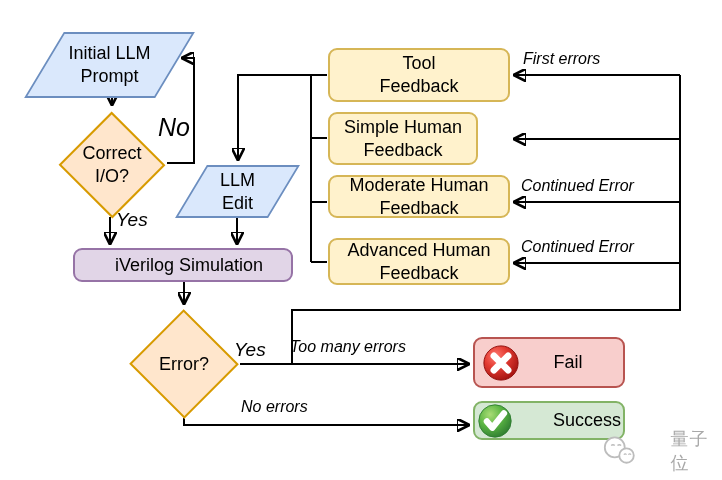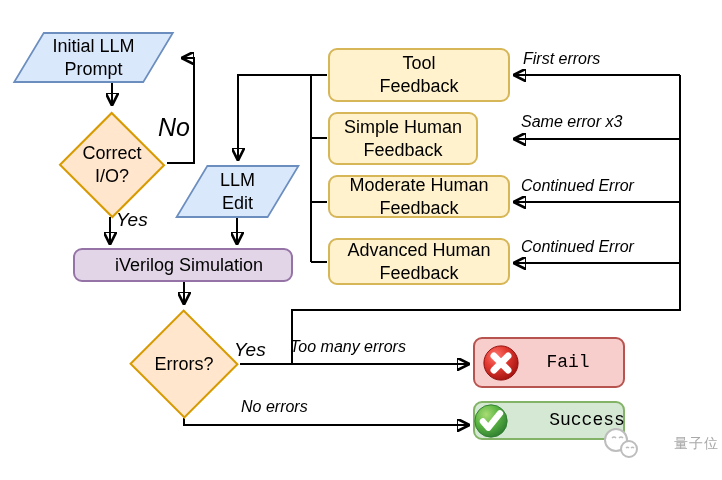--- a/index.html
+++ b/index.html
@@ -33,33 +33,33 @@
   }
   .diamond-bg{
     position:absolute;left:50%;top:50%;
     background:var(--orange-fill);border:2px solid var(--orange-stroke);
     transform:translate(-50%,-50%) rotate(45deg);box-sizing:border-box;
   }
   .d76{width:76px;height:75px;}
   .d78{width:78px;height:77px;}
 
   .terminal{display:flex;align-items:center;padding:0 7px;}
-  .terminal .node-label{flex:1;font-family:Liberation Mono, monospace;}
+  .terminal .node-label{flex:1;}
   .status-icon{position:relative;z-index:2;flex:0 0 auto;}
 
   .edge-label{
     position:absolute;font-style:italic;font-size:16px;
     white-space:nowrap;z-index:3;
   }
   .watermark{
     position:absolute;left:603px;top:427px;
     display:flex;align-items:center;gap:5px;
     color:var(--watermark);z-index:4;
   }
-  .watermark-text{font-size:14px;letter-spacing:1px;color:var(--watermark);margin-left:28px;}
+  .watermark-text{font-size:18px;letter-spacing:1px;color:var(--watermark);margin-left:28px;}
 </style>
 </head>
 <body>
 
 <div class="canvas">
 
   <svg class="connectors" viewBox="0 0 722 480">
     <defs>
       <marker id="arr" viewBox="0 0 10 10" refX="9.5" refY="5" markerWidth="13" markerHeight="13" markerUnits="userSpaceOnUse" orient="auto">
         <path d="M0 0 L10 5 L0 10 Z" fill="#000" stroke="none"></path>
@@ -74,21 +74,21 @@
     <path d="M311 75 V262 M311 138 H327 M311 202 H327 M311 262 H327"></path>
     <path d="M240 364 H469" marker-end="url(#arr)"></path>
     <path d="M292 364 V310 H680 V75"></path>
     <path d="M680 75 H514" marker-end="url(#arr)"></path>
     <path d="M680 139 H514" marker-end="url(#arr)"></path>
     <path d="M680 202 H514" marker-end="url(#arr)"></path>
     <path d="M680 263 H514" marker-end="url(#arr)"></path>
     <path d="M184 418 V425 H469" marker-end="url(#arr)"></path>
   </svg>
 
-  <div class="node" style="left:12px;top:32px;width:163px;height:51px">
+  <div class="node" style="left:28px;top:32px;width:163px;height:66px">
     <div class="para-bg"></div>
     <div class="node-label">Initial LLM
 Prompt</div>
   </div>
 
   <div class="node" style="left:175px;top:165px;width:125px;height:53px">
     <div class="para-bg"></div>
     <div class="node-label">LLM
 Edit</div>
   </div>
@@ -115,21 +115,21 @@
     <div class="node-label">Moderate Human
 Feedback</div>
   </div>
   <div class="node rounded yellow" style="left:328px;top:238px;width:182px;height:47px">
     <div class="node-label">Advanced Human
 Feedback</div>
   </div>
 
   <div class="node" style="left:128px;top:310px;width:112px;height:108px">
     <div class="diamond-bg d78"></div>
-    <div class="node-label">Errors?</div>
+    <div class="node-label">Error?</div>
   </div>
 
   <div class="node rounded red terminal" style="left:473px;top:337px;width:152px;height:51px">
     <svg class="status-icon" width="38" height="38" viewBox="-20 -20 40 40">
       <defs>
         <radialGradient id="gradRed" cx="35%" cy="30%" r="75%">
           <stop offset="0%" stop-color="#FF7B72"></stop>
           <stop offset="45%" stop-color="#E33B32"></stop>
           <stop offset="100%" stop-color="#A31310"></stop>
         </radialGradient>
@@ -152,21 +152,20 @@
       <circle cx="0" cy="0" r="18" fill="url(#gradGreen)" stroke="#2F7D31" stroke-width="1"></circle>
       <path d="M-9 0.5 L-3 7.5 L10 -8.5" stroke="#fff" stroke-width="7" stroke-linecap="round" stroke-linejoin="round" fill="none"></path>
     </svg>
     <div class="node-label">Success</div>
   </div>
 
   <div class="edge-label" style="left:158px;top:113px;font-size:25px">No</div>
   <div class="edge-label" style="left:116px;top:209px;font-size:19px">Yes</div>
   <div class="edge-label" style="left:234px;top:339px;font-size:19px">Yes</div>
   <div class="edge-label" style="left:523px;top:50px">First errors</div>
-  <div class="edge-label" style="left:521px;top:113px">Same error x3</div>
   <div class="edge-label" style="left:521px;top:177px">Continued Error</div>
   <div class="edge-label" style="left:521px;top:238px">Continued Error</div>
   <div class="edge-label" style="left:290px;top:338px">Too many errors</div>
   <div class="edge-label" style="left:241px;top:398px">No errors</div>
 
   <div class="watermark">
     <svg width="38" height="34" viewBox="0 0 38 34">
       <circle cx="13" cy="13" r="11" fill="#ffffff" stroke="#BDBDBD" stroke-width="2"></circle>
       <circle cx="26" cy="22" r="8" fill="#ffffff" stroke="#BDBDBD" stroke-width="2"></circle>
       <path d="M9 11 q2 -2 4 0 M16 11 q2 -2 4 0" stroke="#BDBDBD" stroke-width="1.6" fill="none"></path>

